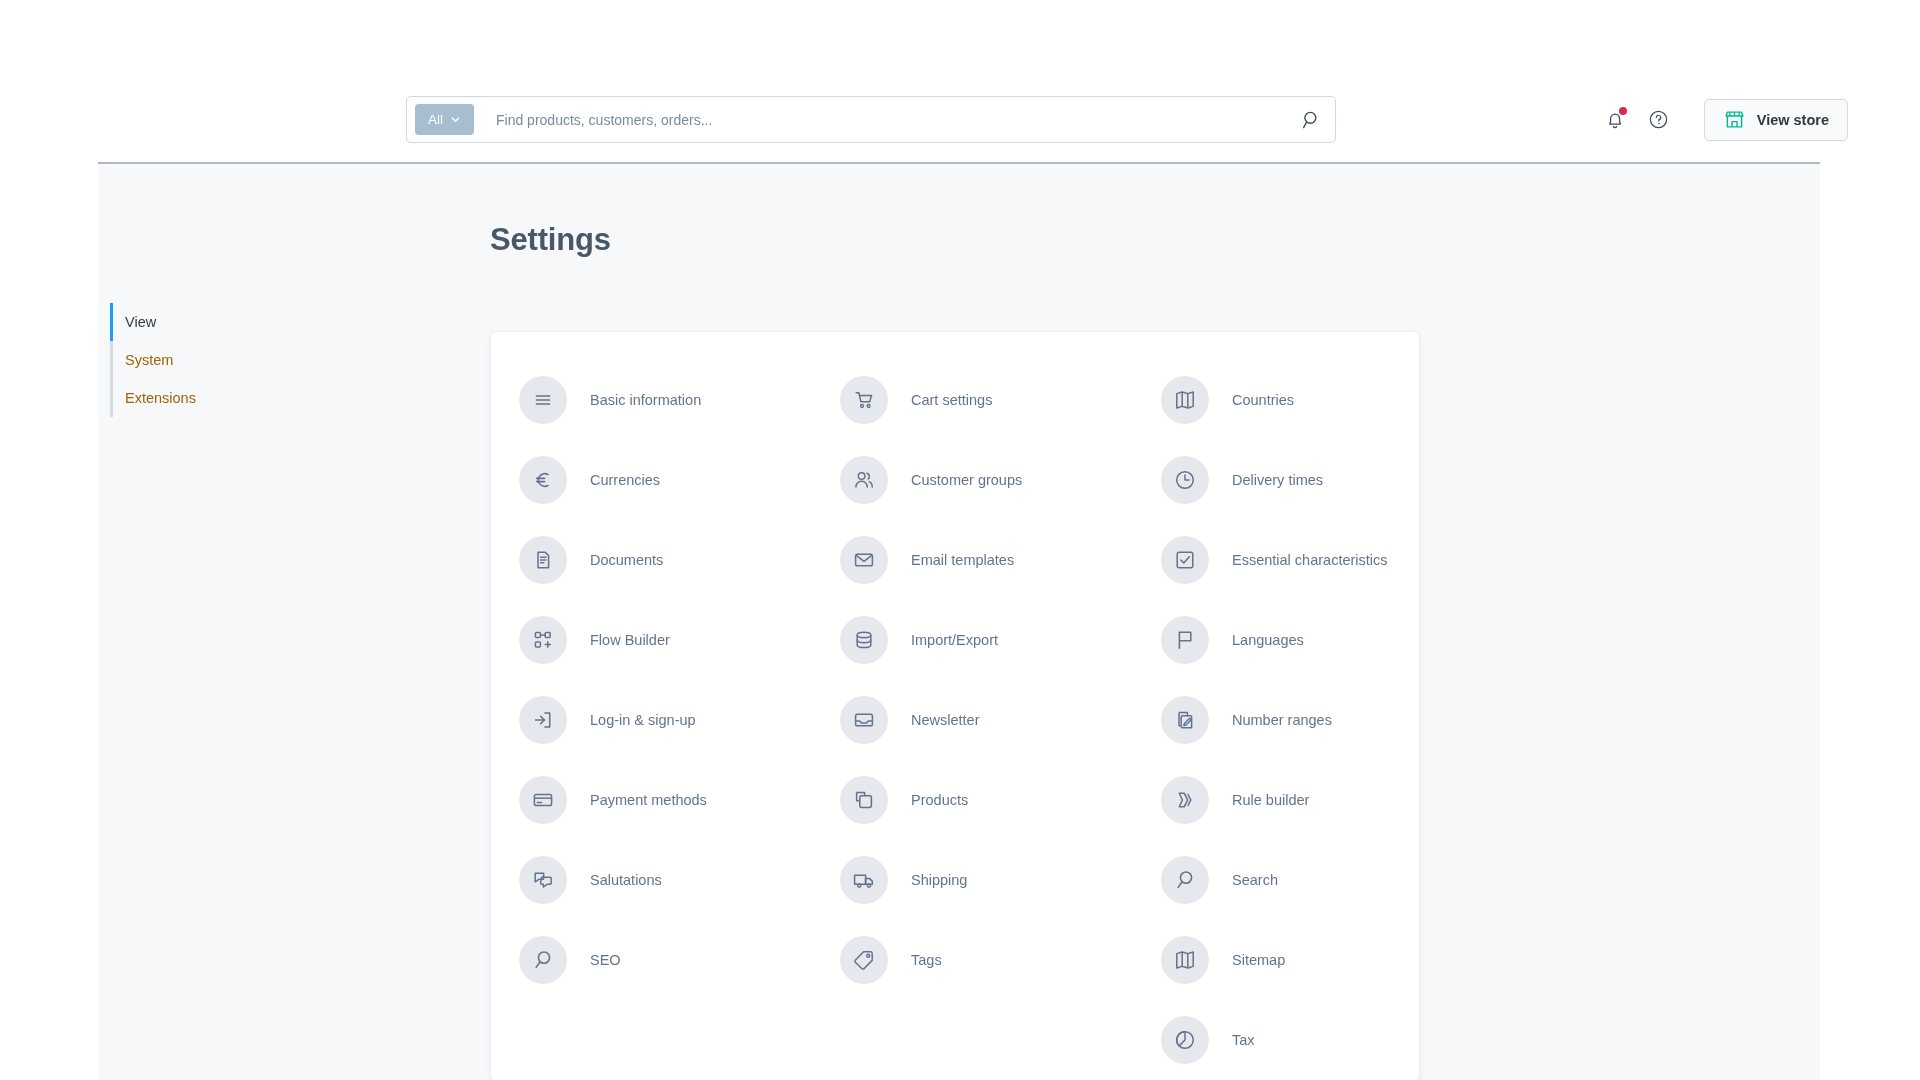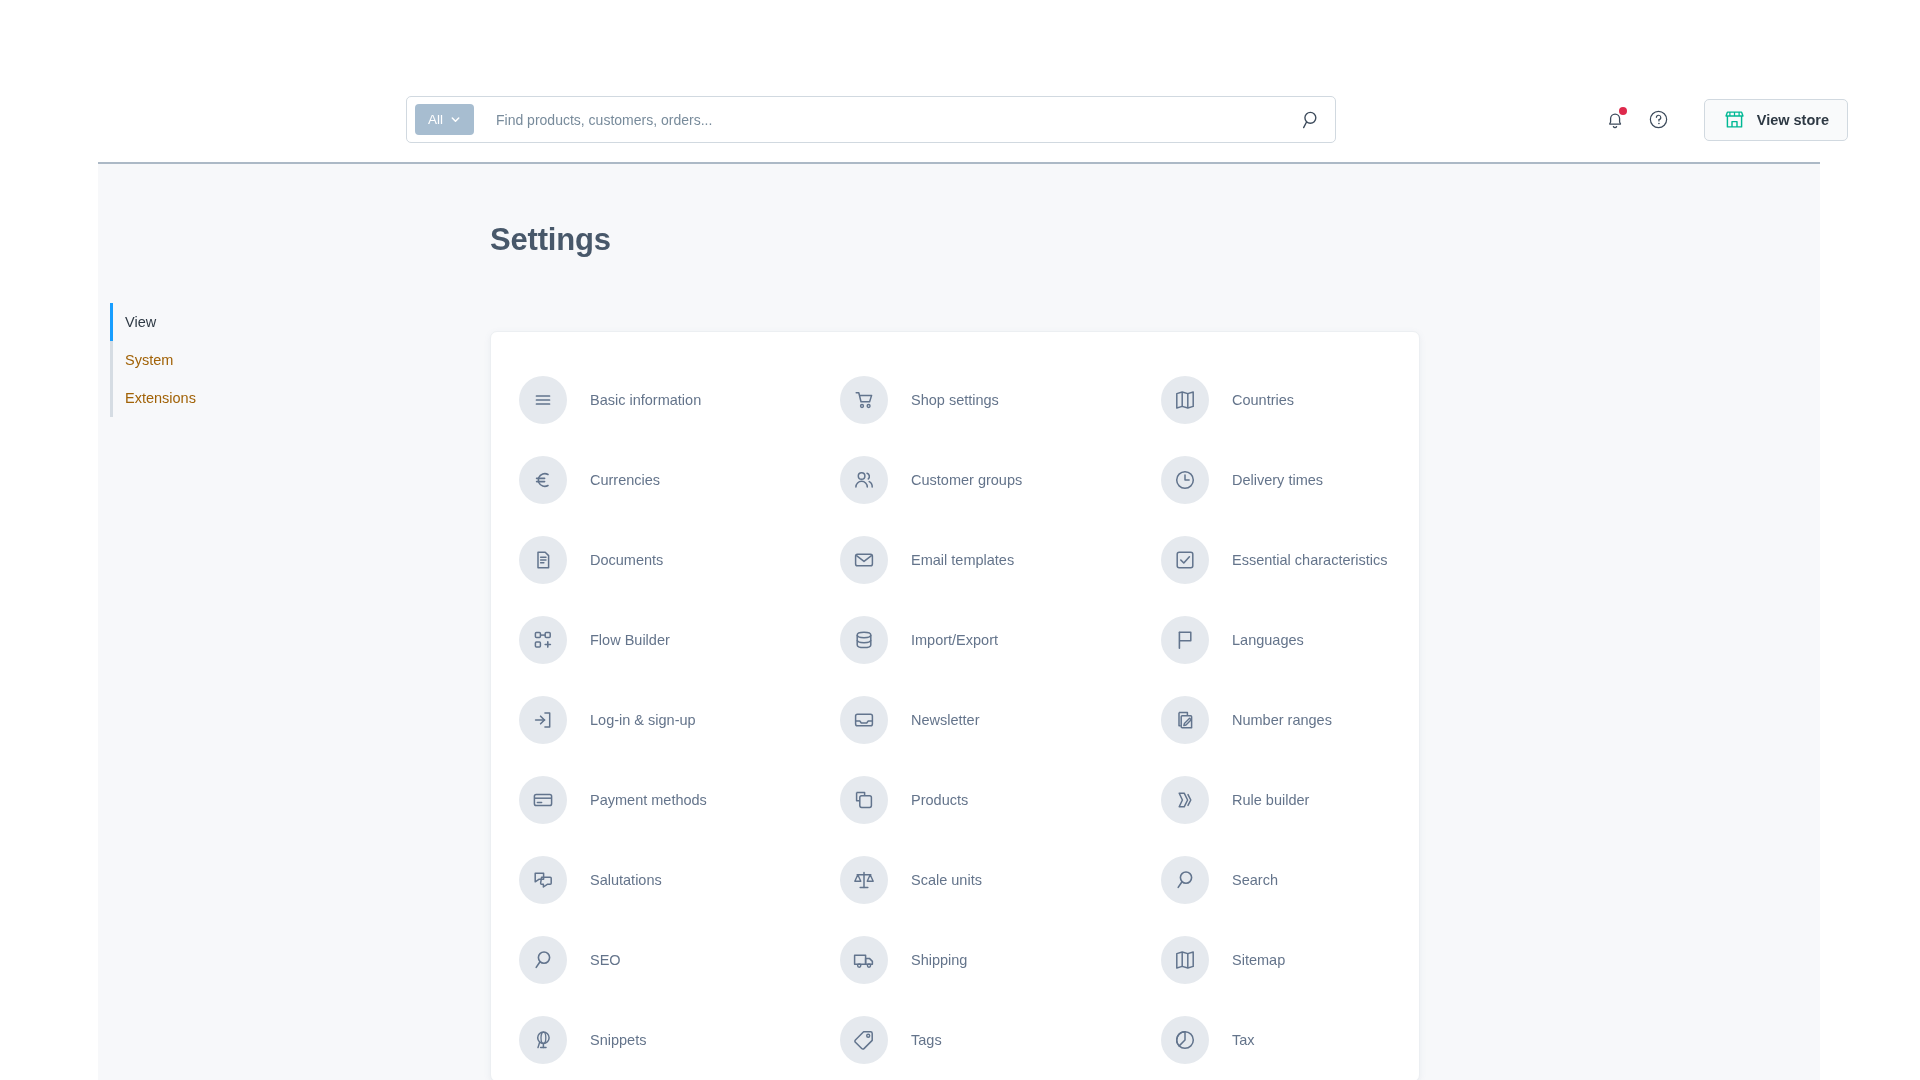--- a/index.html
+++ b/index.html
@@ -291,44 +291,33 @@
       <div class="setting-item">
         <span class="ic-circle">
           <svg width="24" height="24" viewBox="0 0 24 24">
             <circle cx="13.0" cy="9.6" r="5.6" fill="none" stroke="#62748d" stroke-width="1.6"></circle>
             <path d="M9.0 13.8 L5.2 19.4" fill="none" stroke="#62748d" stroke-width="1.6" stroke-linecap="round"></path>
           </svg>
         </span>
         <span class="name">SEO</span>
       </div>
 
-      <div class="setting-item">
-        <span class="ic-circle">
-          <svg width="24" height="24" viewBox="0 0 24 24">
-            <circle cx="12.4" cy="9.8" r="5.7" fill="none" stroke="#62748d" stroke-width="1.5"></circle>
-            <ellipse cx="12.4" cy="9.8" rx="2.4" ry="5.7" fill="none" stroke="#62748d" stroke-width="1.3"></ellipse>
-            <path d="M8.6 14.4 L7.0 19.6 M12.4 15.5 v4.1" fill="none" stroke="#62748d" stroke-width="1.5" stroke-linecap="round"></path>
-            <path d="M9.6 19.6 h5.4" fill="none" stroke="#62748d" stroke-width="1.5" stroke-linecap="round"></path>
-          </svg>
-        </span>
-        <span class="name">Snippets</span>
-      </div>
     </div>
 
     <div>
 
       <div class="setting-item">
         <span class="ic-circle">
           <svg width="24" height="24" viewBox="0 0 24 24">
             <path d="M4.2 4.8 h2.6 l2.2 9.0 h8.6 l2.0 -6.4 h-11.7" fill="none" stroke="#62748d" stroke-width="1.5" stroke-linecap="round" stroke-linejoin="round"></path>
             <circle cx="10.0" cy="18.0" r="1.45" fill="none" stroke="#62748d" stroke-width="1.4"></circle>
             <circle cx="16.6" cy="18.0" r="1.45" fill="none" stroke="#62748d" stroke-width="1.4"></circle>
           </svg>
         </span>
-        <span class="name">Shop settings</span>
+        <span class="name">Cart settings</span>
       </div>
 
       <div class="setting-item">
         <span class="ic-circle">
           <svg width="24" height="24" viewBox="0 0 24 24">
             <circle cx="9.6" cy="8.0" r="3.3" fill="none" stroke="#62748d" stroke-width="1.5"></circle>
             <path d="M3.9 19.0 a5.7 5.7 0 0 1 11.4 0" fill="none" stroke="#62748d" stroke-width="1.5" stroke-linecap="round"></path>
             <path d="M15.0 5.3 a3.3 3.3 0 0 1 1.3 5.6" fill="none" stroke="#62748d" stroke-width="1.5" stroke-linecap="round"></path>
             <path d="M17.2 13.6 a5.7 5.7 0 0 1 3.0 5.4" fill="none" stroke="#62748d" stroke-width="1.5" stroke-linecap="round"></path>
           </svg>
@@ -370,31 +359,20 @@
       <div class="setting-item">
         <span class="ic-circle">
           <svg width="24" height="24" viewBox="0 0 24 24">
             <path d="M4.6 4.6 h8.0 v3.0 M4.6 4.6 v8.2 h3.2" fill="none" stroke="#62748d" stroke-width="1.5" stroke-linejoin="round"></path>
             <rect x="7.8" y="7.8" width="11.6" height="11.6" rx="1.8" fill="none" stroke="#62748d" stroke-width="1.5"></rect>
           </svg>
         </span>
         <span class="name">Products</span>
       </div>
 
-      <div class="setting-item">
-        <span class="ic-circle">
-          <svg width="24" height="24" viewBox="0 0 24 24">
-            <path d="M12 4.4 v15.2 M5.2 6.8 h13.6" fill="none" stroke="#62748d" stroke-width="1.5" stroke-linecap="round"></path>
-            <path d="M8.2 19.6 h7.6" fill="none" stroke="#62748d" stroke-width="1.5" stroke-linecap="round"></path>
-            <path d="M5.8 6.8 L2.8 13.2 h6.0 z" fill="none" stroke="#62748d" stroke-width="1.4" stroke-linejoin="round"></path>
-            <path d="M18.2 6.8 L15.2 13.2 h6.0 z" fill="none" stroke="#62748d" stroke-width="1.4" stroke-linejoin="round"></path>
-          </svg>
-        </span>
-        <span class="name">Scale units</span>
-      </div>
 
       <div class="setting-item">
         <span class="ic-circle">
           <svg width="24" height="24" viewBox="0 0 24 24">
             <path d="M2.6 7.2 h11.0 v9.0 h-11.0 z" fill="none" stroke="#62748d" stroke-width="1.5" stroke-linejoin="round"></path>
             <path d="M13.6 10.4 h3.8 l3.0 3.0 v2.8 h-6.8 z" fill="none" stroke="#62748d" stroke-width="1.5" stroke-linejoin="round"></path>
             <circle cx="7.2" cy="17.6" r="1.6" fill="none" stroke="#62748d" stroke-width="1.4"></circle>
             <circle cx="17.0" cy="17.6" r="1.6" fill="none" stroke="#62748d" stroke-width="1.4"></circle>
           </svg>
         </span>

